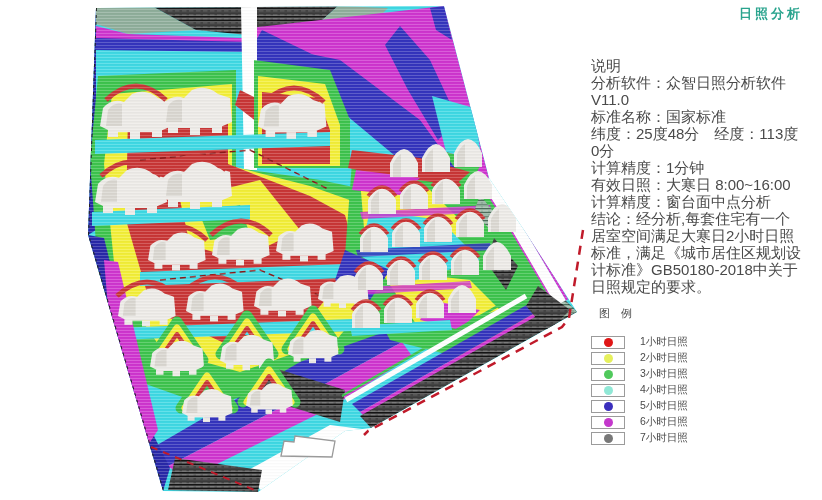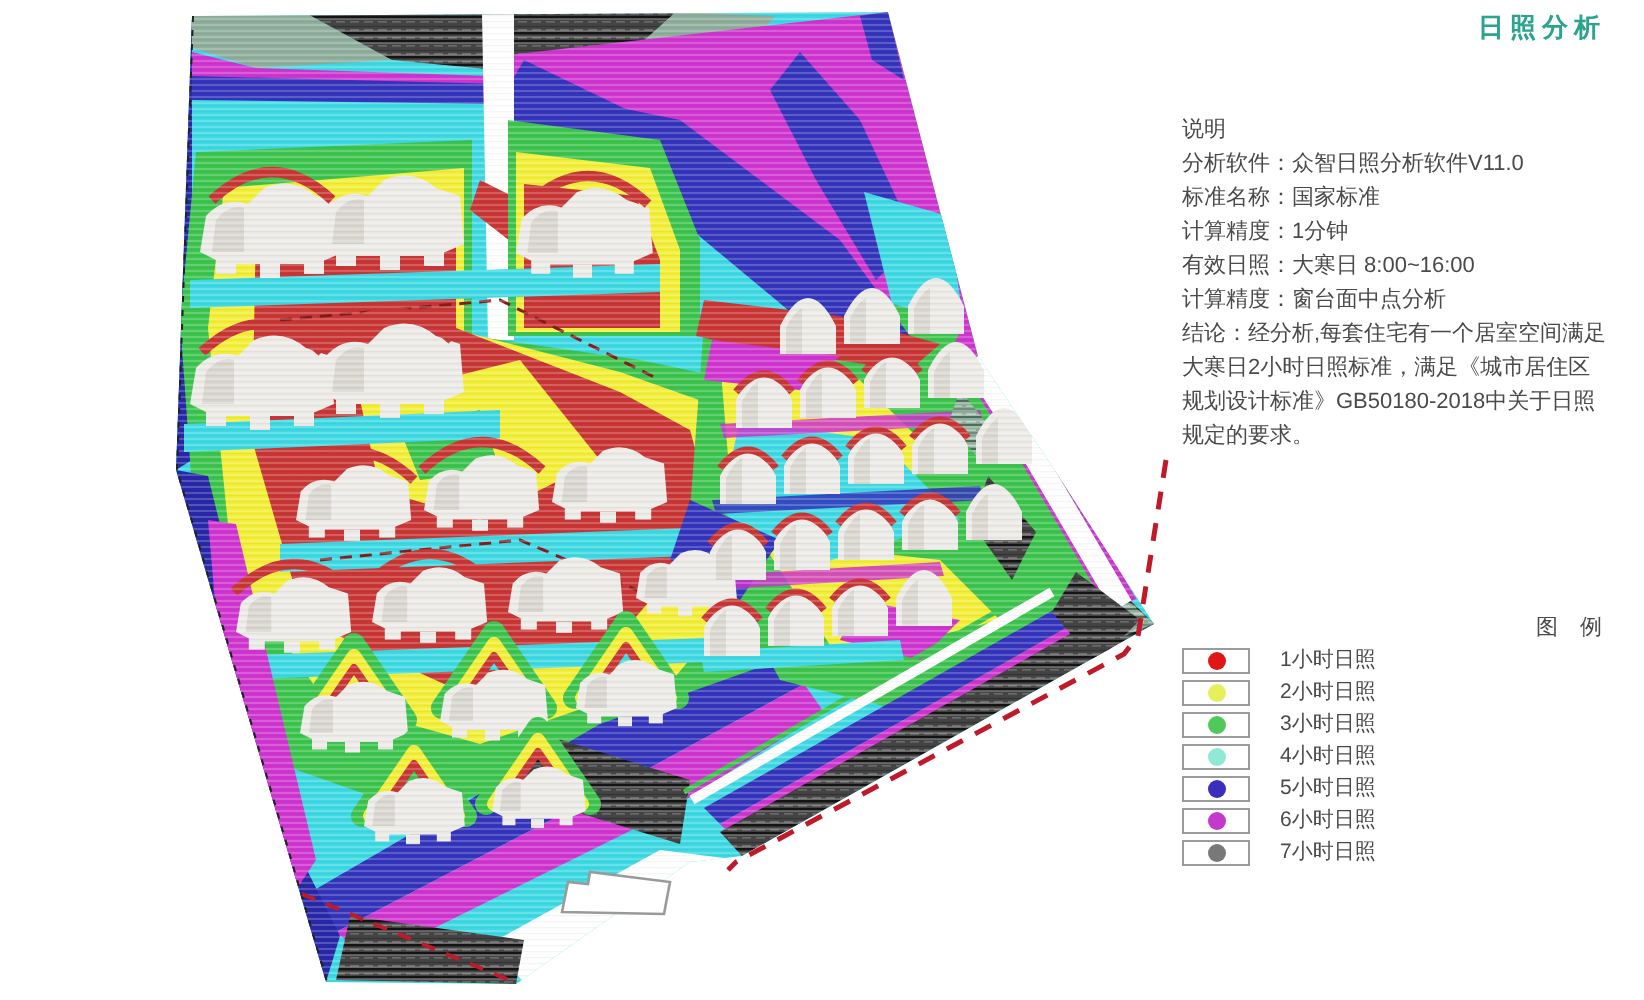--- a/index.html
+++ b/index.html
@@ -1,24 +1,24 @@
 <!DOCTYPE html>
 <html style="--map-red: #c93636; --map-yellow: #f3ef38; --map-green: #3dc44e; --map-cyan: #3fd9e4; --map-blue: #3434bd; --map-darkblue: #2828a8; --map-magenta: #cf35cf; --map-graygreen: #8fae9b; --map-hatch: #454545; --map-building: #edebe7; --map-building-shade: #d6d3cd; --map-boundary-red: #c01a2a;"><head>
 <meta charset="utf-8">
 <style>
   html,body{margin:0;padding:0;background:#fff;}
   .stage{position:relative;width:822px;height:500px;background:#fff;overflow:hidden;
          font-family:"Liberation Sans","DejaVu Sans",sans-serif;color:#4a4a4a;}
   .map-svg{position:absolute;left:0;top:0;width:600px;height:500px;}
   .panel{position:absolute;left:583px;top:0;width:226px;height:400px;}
   .title{position:absolute;right:6px;top:5px;font-size:13px;font-weight:bold;letter-spacing:3px;}
-  .notes{position:absolute;left:8px;top:57px;width:214px;font-size:11px;line-height:17px;}
+  .notes{position:absolute;left:8px;top:57px;width:214px;font-size:15px;line-height:17px;}
   .note-heading{margin-bottom:0;}
   .legend{position:absolute;left:8px;top:306px;width:214px;}
-  .legend-heading{font-size:11px;letter-spacing:4px;padding-left:8px;text-align:right;}
+  .legend-heading{font-size:11px;letter-spacing:4px;padding-left:8px;margin-bottom:12px;}
   .legend-item{display:flex;align-items:flex-end;height:16px;}
   .swatch{width:32px;height:11px;border:1px solid #9b9b9b;background:#fff;display:flex;
           align-items:center;justify-content:center;margin-right:15px;box-sizing:content-box;}
   .dot{width:9px;height:9px;border-radius:50%;}
   .legend-label{font-size:10.5px;}
   
   .c-red{fill:var(--map-red)} .c-yel{fill:var(--map-yellow)} .c-grn{fill:var(--map-green)}
   .c-cyn{fill:var(--map-cyan)} .c-blu{fill:var(--map-blue)} .c-dbl{fill:var(--map-darkblue)}
   .c-mag{fill:var(--map-magenta)} .c-gg{fill:var(--map-graygreen)} .c-hatch{fill:var(--map-hatch)}
   .c-bld{fill:var(--map-building)} .c-shd{fill:var(--map-building-shade)}
@@ -251,20 +251,21 @@
     <path fill="#ffffff" stroke="#9a9a9a" stroke-width="1.3" d="M281,456 L284,441 L294,442 L295,436 L335,441 L332,457 Z"></path>
   </svg>
 
   <div class="panel">
     <div class="title" style="color: rgb(42, 164, 142);">日照分析</div>
 
     <div class="notes">
       <div class="note-heading">说明</div>
       <div class="note-line">分析软件：众智日照分析软件V11.0</div>
       <div class="note-line">标准名称：国家标准</div>
+      <div class="note-line">纬度：25度48分　经度：113度0分</div>
       <div class="note-line">计算精度：1分钟</div>
       <div class="note-line">有效日照：大寒日 8:00~16:00</div>
       <div class="note-line">计算精度：窗台面中点分析</div>
       <div class="note-line">结论：经分析,每套住宅有一个居室空间满足大寒日2小时日照标准，满足《城市居住区规划设计标准》GB50180-2018中关于日照规定的要求。</div>
     </div>
 
     <div class="legend">
       <div class="legend-heading">图 例</div>
       <div class="legend-item">
         <span class="swatch">

